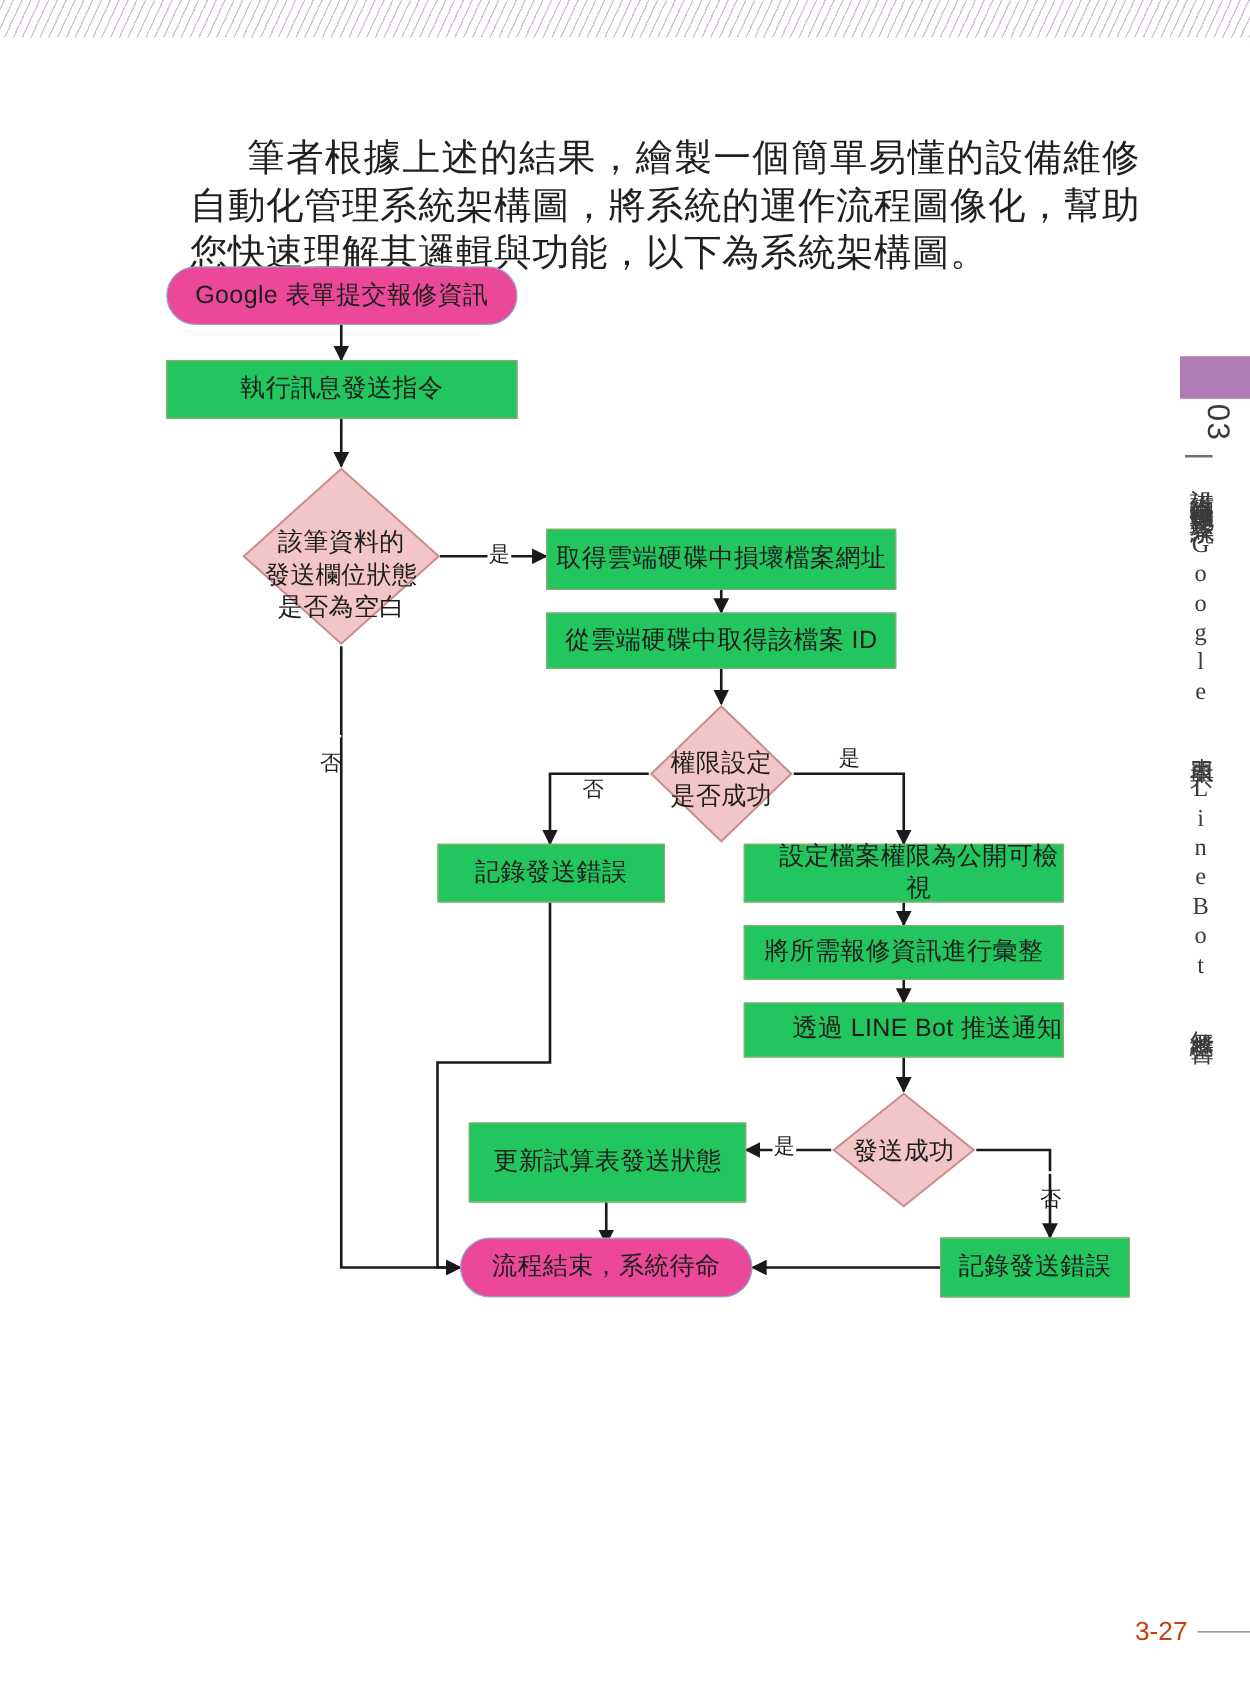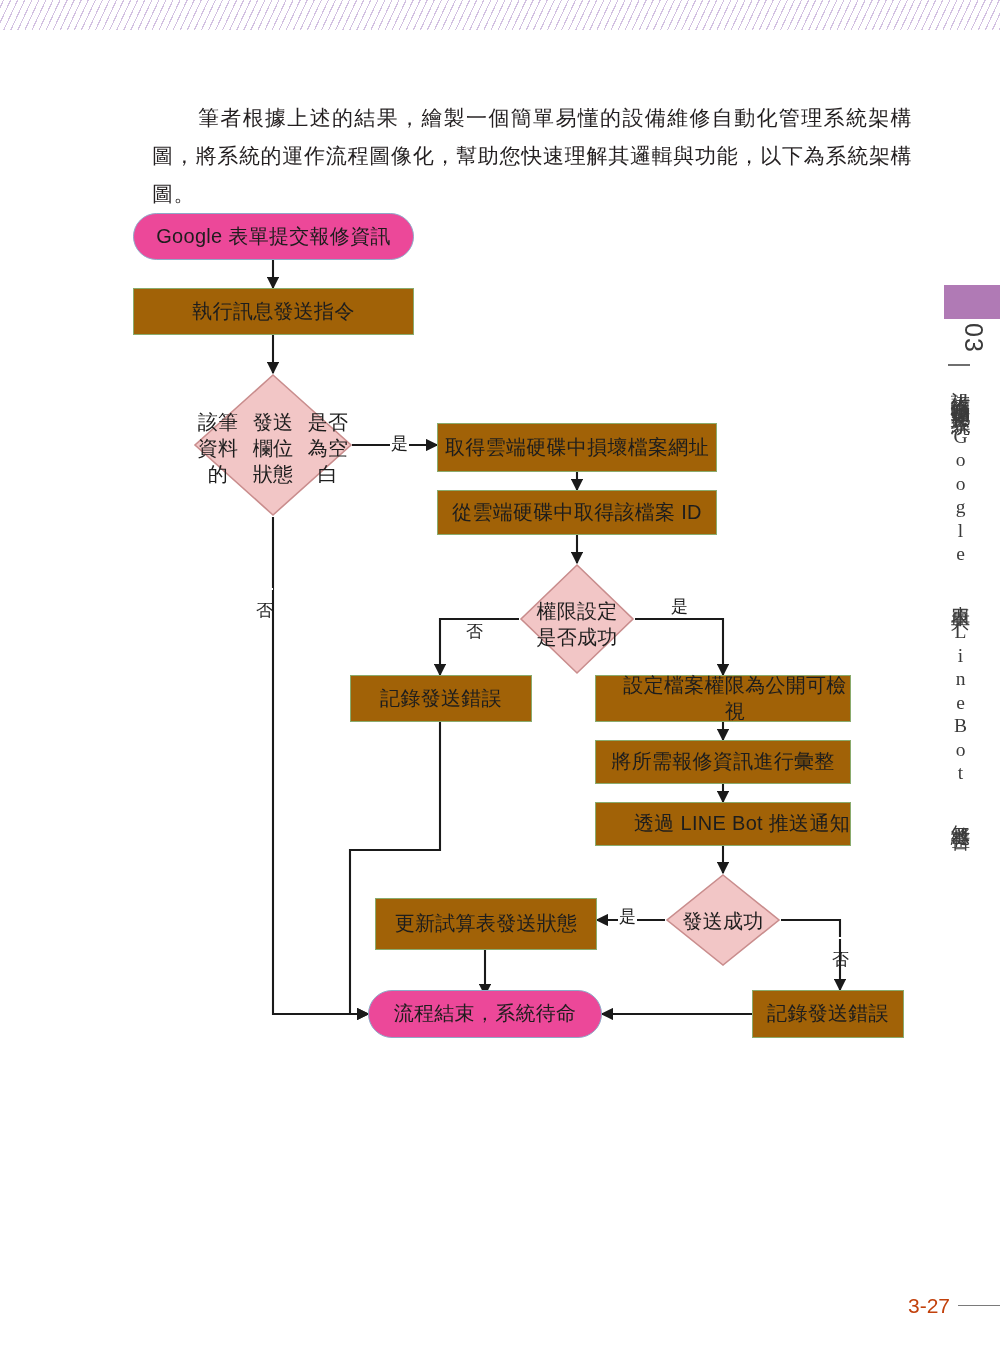--- a/index.html
+++ b/index.html
@@ -31,21 +31,21 @@
         #ffffff 6.4px);
     opacity: 0.62;
   }
 
   
   #paragraph {
     position: absolute;
     left: 152px;
     top: 78px;
     width: 760px;
-    font-size: 21px;
+    font-size: 30px;
     line-height: 38px;
     letter-spacing: 0.4px;
     text-align: justify;
     color: #231f20;
     font-family: "Liberation Serif", "DejaVu Serif", serif;
   }
   #paragraph .indent { display: inline-block; width: 45px; }
 
   
   #chapter-tab {
@@ -132,21 +132,21 @@
     color: #1d1d1d;
     line-height: 1.28;
     letter-spacing: 0.3px;
   }
   .node.terminal {
     background: #ec4899;
     border: 1.4px solid #8ea9c8;
     border-radius: 24px;
   }
   .node.process {
-    background: #a16207;
+    background: #22c55e;
     border: 1.4px solid #8aab6d;
   }
   .decision-text {
     position: absolute;
     display: flex;
     align-items: center;
     justify-content: center;
     text-align: center;
     font-family: "Liberation Sans", "DejaVu Sans", sans-serif;
     font-size: 20px;
@@ -233,21 +233,21 @@
     <span>Google 表單提交報修資訊</span>
   </div>
 
   <div class="node process" style="left:133px; top:93px; width:281px; height:47px;">
     <span>執行訊息發送指令</span>
   </div>
 
   <svg style="position:absolute; left:193px; top:178px;" width="160" height="145">
     <polygon points="80,2 158,72 80,142 2,72" fill="#f2c6c6" stroke="#c98d8d" stroke-width="1.6"></polygon>
   </svg>
-  <div class="decision-text" style="left:193px; top:180px; width:160px; height:145px; flex-direction:row;">
+  <div class="decision-text" style="left:193px; top:192px; width:160px; height:145px; flex-direction:column;">
     <span>該筆資料的</span>
     <span>發送欄位狀態</span>
     <span>是否為空白</span>
   </div>
 
   <div class="node process" style="left:437px; top:228px; width:280px; height:49px;">
     <span>取得雲端硬碟中損壞檔案網址</span>
   </div>
 
   <div class="node process" style="left:437px; top:295px; width:280px; height:45px;text-align:right;">
@@ -278,21 +278,21 @@
     <span>透過 LINE Bot 推送通知</span>
   </div>
 
   <svg style="position:absolute; left:665px; top:678px;" width="116" height="95">
     <polygon points="58,2 114,47 58,92 2,47" fill="#f2c6c6" stroke="#c98d8d" stroke-width="1.6"></polygon>
   </svg>
   <div class="decision-text" style="left:665px; top:678px; width:116px; height:95px;">
     <span>發送成功</span>
   </div>
 
-  <div class="node process" style="left:375px; top:703px; width:222px; height:52px;">
+  <div class="node process" style="left:375px; top:703px; width:222px; height:64px;">
     <span>更新試算表發送狀態</span>
   </div>
 
   <div class="node process" style="left:752px; top:795px; width:152px; height:48px;">
     <span>記錄發送錯誤</span>
   </div>
 
   <div class="node terminal" style="left:368px; top:795px; width:234px; height:48px;">
     <span>流程結束，系統待命</span>
   </div>

